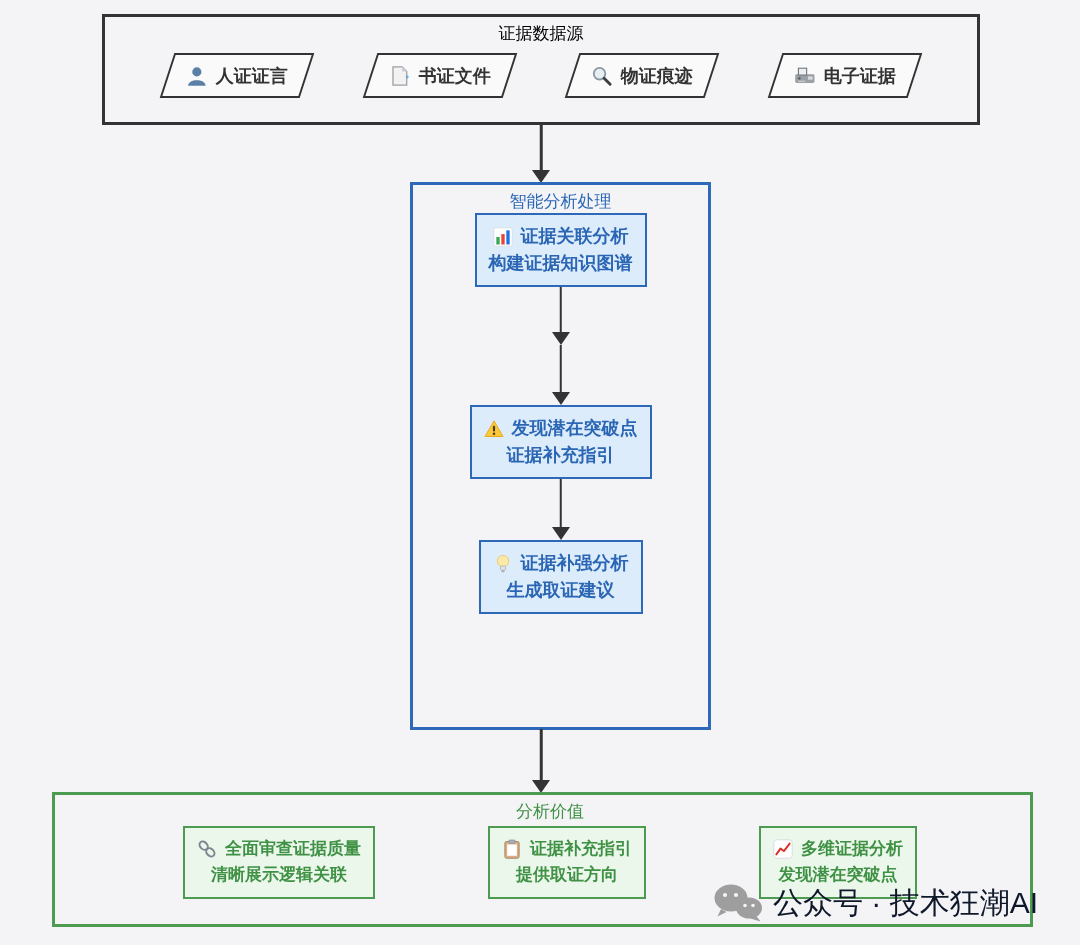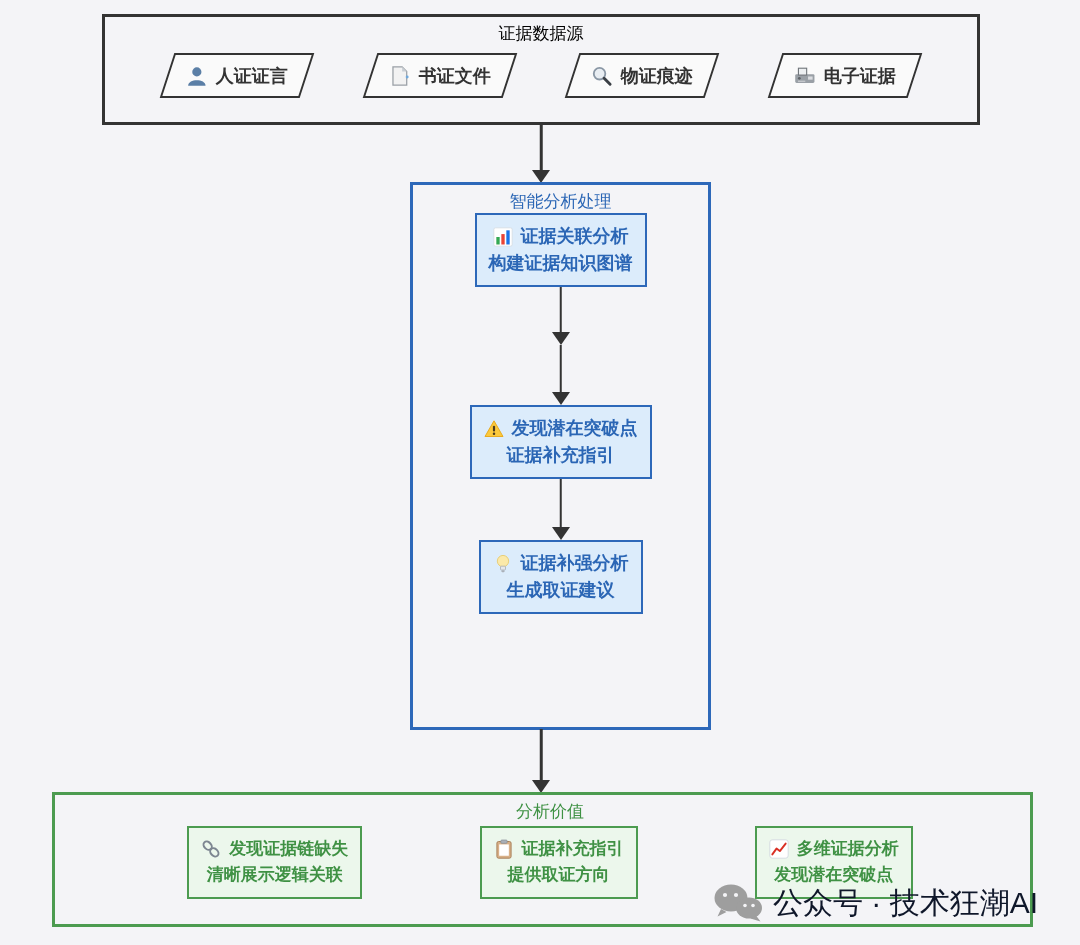--- a/index.html
+++ b/index.html
@@ -213,21 +213,21 @@
 
 
       <div class="vbox">
         <div class="node-line1">
           <span class="ico ico-20">
             <svg viewBox="0 0 24 24" width="20" height="20" fill="none" stroke="#7d8691" stroke-width="2.4">
                 <ellipse cx="8" cy="8" rx="4.2" ry="5.6" transform="rotate(-45 8 8)"></ellipse>
                 <ellipse cx="16" cy="16" rx="4.2" ry="5.6" transform="rotate(-45 16 16)"></ellipse>
               </svg>
           </span>
-          <span>发现证据链缺失</span>
+          <span>全面审查证据质量</span>
         </div>
         <div>清晰展示逻辑关联</div>
       </div>
 
       <div class="vbox">
         <div class="node-line1">
           <span class="ico ico-20">
             <svg viewBox="0 0 24 24" width="20" height="20">
                 <rect x="3.5" y="3" width="17" height="20" rx="2" fill="#d8b088" stroke="#a9805a" stroke-width="1.2"></rect>
                 <rect x="6.2" y="6.5" width="11.6" height="13.6" fill="#ffffff"></rect>

